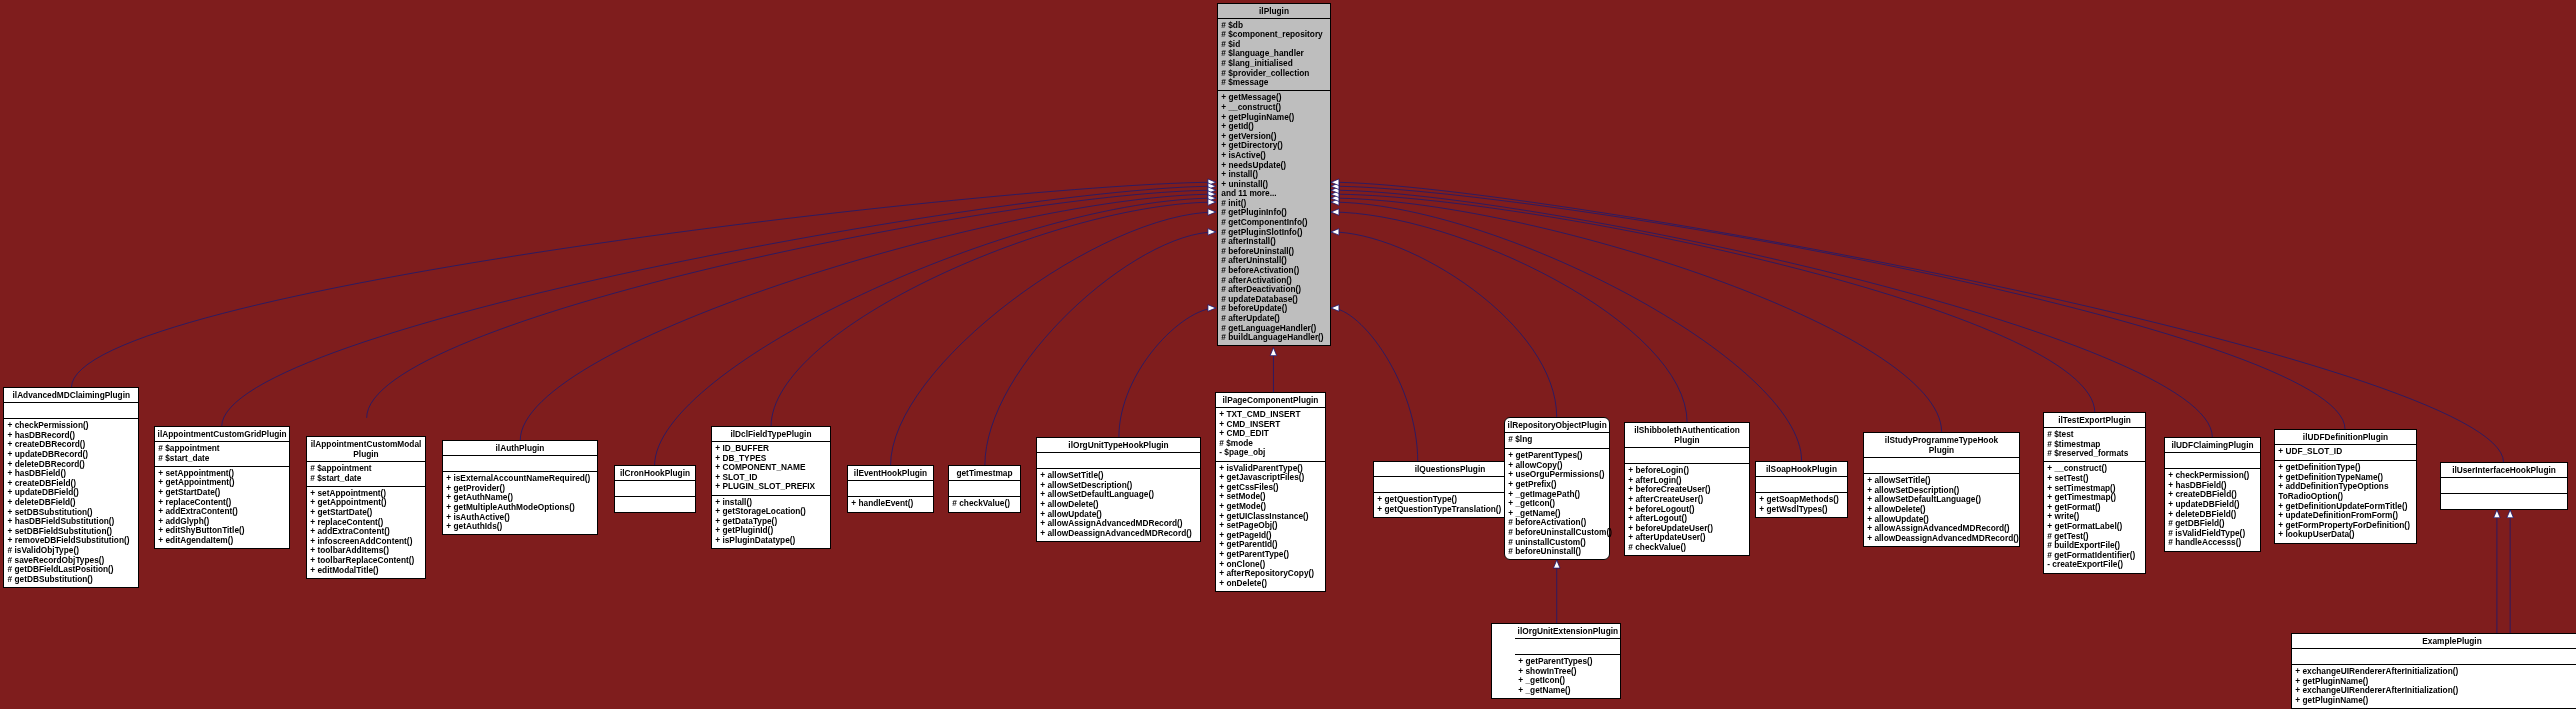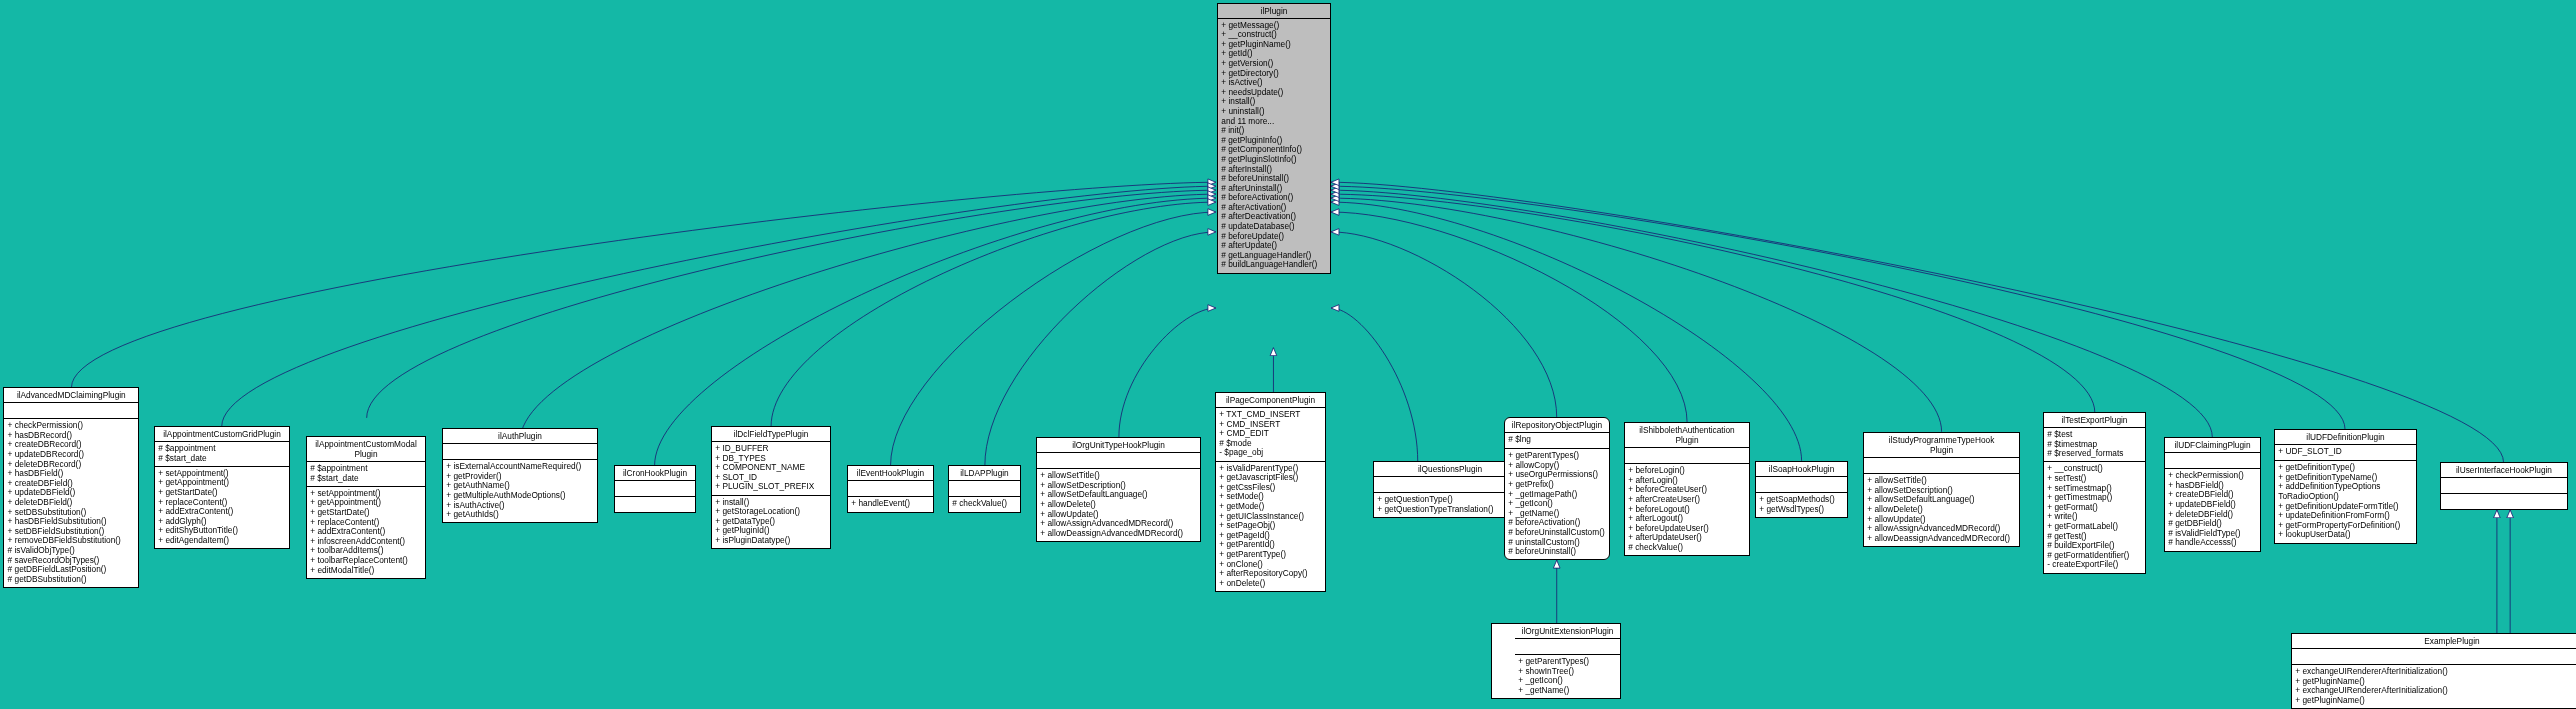--- a/index.html
+++ b/index.html
@@ -1,21 +1,22 @@
 <!DOCTYPE html>
 <html style="--edge-color: #191970; --node-border: #000000; --node-fill: #ffffff; --highlight-fill: #bebebe;font-size:10.6px"><head>
 <meta charset="utf-8">
 <style>
   html,body { margin:0; padding:0; background:#ffffff; }
   #diagram {
     position:relative;
     width:2576px; height:710px;
-    background:#14b8a6;
+    background:#7f1d1d;
     font-family:"Liberation Sans", sans-serif;
     overflow:hidden;
+    font-weight:bold;
   }
   #edges {
     position:absolute; left:0; top:0;
     width:2576px; height:710px;
     pointer-events:none;
   }
   .edge { fill:none; stroke:var(--edge-color,#191970); stroke-width:1.2; }
   .class-box {
     position:absolute;
     background:var(--node-fill,#ffffff);
@@ -74,20 +75,29 @@
       <path d="M 3342.5 660 C 3342.5 510, 2311 287, 2011 287" class="edge" marker-end="url(#arrowhead)"></path>
       <path d="M 3543 648 C 3543 498, 2311 281, 2011 281" class="edge" marker-end="url(#arrowhead)"></path>
       <path d="M 3782.5 698 C 3782.5 548, 2311 275, 2011 275" class="edge" marker-end="url(#arrowhead)"></path>
       <path d="M 2352 941 L 2352 846" class="edge" marker-end="url(#arrowhead)"></path>
       <path d="M 3772.5 957 L 3772.5 770" class="edge" marker-end="url(#arrowhead)"></path>
       <path d="M 3792.5 957 L 3792.5 770" class="edge" marker-end="url(#arrowhead)"></path>
     </svg>
 <div class="class-box highlight" style="left: 1217px; top: 2.6px; width: 114px;">
       <div class="class-title">ilPlugin</div>
       <div class="class-section">
+        <div class="member"># $db</div>
+        <div class="member"># $component_repository</div>
+        <div class="member"># $id</div>
+        <div class="member"># $language_handler</div>
+        <div class="member"># $lang_initialised</div>
+        <div class="member"># $provider_collection</div>
+        <div class="member"># $message</div>
+      </div>
+      <div class="class-section">
         <div class="member">+ getMessage()</div>
         <div class="member">+ __construct()</div>
         <div class="member">+ getPluginName()</div>
         <div class="member">+ getId()</div>
         <div class="member">+ getVersion()</div>
         <div class="member">+ getDirectory()</div>
         <div class="member">+ isActive()</div>
         <div class="member">+ needsUpdate()</div>
         <div class="member">+ install()</div>
         <div class="member">+ uninstall()</div>
@@ -161,21 +171,21 @@
         <div class="member">+ getAppointment()</div>
         <div class="member">+ getStartDate()</div>
         <div class="member">+ replaceContent()</div>
         <div class="member">+ addExtraContent()</div>
         <div class="member">+ infoscreenAddContent()</div>
         <div class="member">+ toolbarAddItems()</div>
         <div class="member">+ toolbarReplaceContent()</div>
         <div class="member">+ editModalTitle()</div>
       </div>
     </div>
-    <div class="class-box" style="left: 442px; top: 428px; width: 156px;">
+    <div class="class-box" style="left: 442px; top: 440px; width: 156px;">
       <div class="class-title">ilAuthPlugin</div>
       <div class="class-section"></div>
       <div class="class-section">
         <div class="member">+ isExternalAccountNameRequired()</div>
         <div class="member">+ getProvider()</div>
         <div class="member">+ getAuthName()</div>
         <div class="member">+ getMultipleAuthModeOptions()</div>
         <div class="member">+ isAuthActive()</div>
         <div class="member">+ getAuthIds()</div>
       </div>
@@ -203,21 +213,21 @@
       </div>
     </div>
     <div class="class-box" style="left: 847px; top: 465px; width: 87px;">
       <div class="class-title">ilEventHookPlugin</div>
       <div class="class-section"></div>
       <div class="class-section">
         <div class="member">+ handleEvent()</div>
       </div>
     </div>
     <div class="class-box" style="left: 948px; top: 465px; width: 73px;">
-      <div class="class-title">ilLDAPPlugin</div>
+      <div class="class-title">getTimestmap</div>
       <div class="class-section"></div>
       <div class="class-section">
         <div class="member"># checkValue()</div>
       </div>
     </div>
     <div class="class-box" style="left: 1036px; top: 437px; width: 165px;">
       <div class="class-title">ilOrgUnitTypeHookPlugin</div>
       <div class="class-section"></div>
       <div class="class-section">
         <div class="member">+ allowSetTitle()</div>

